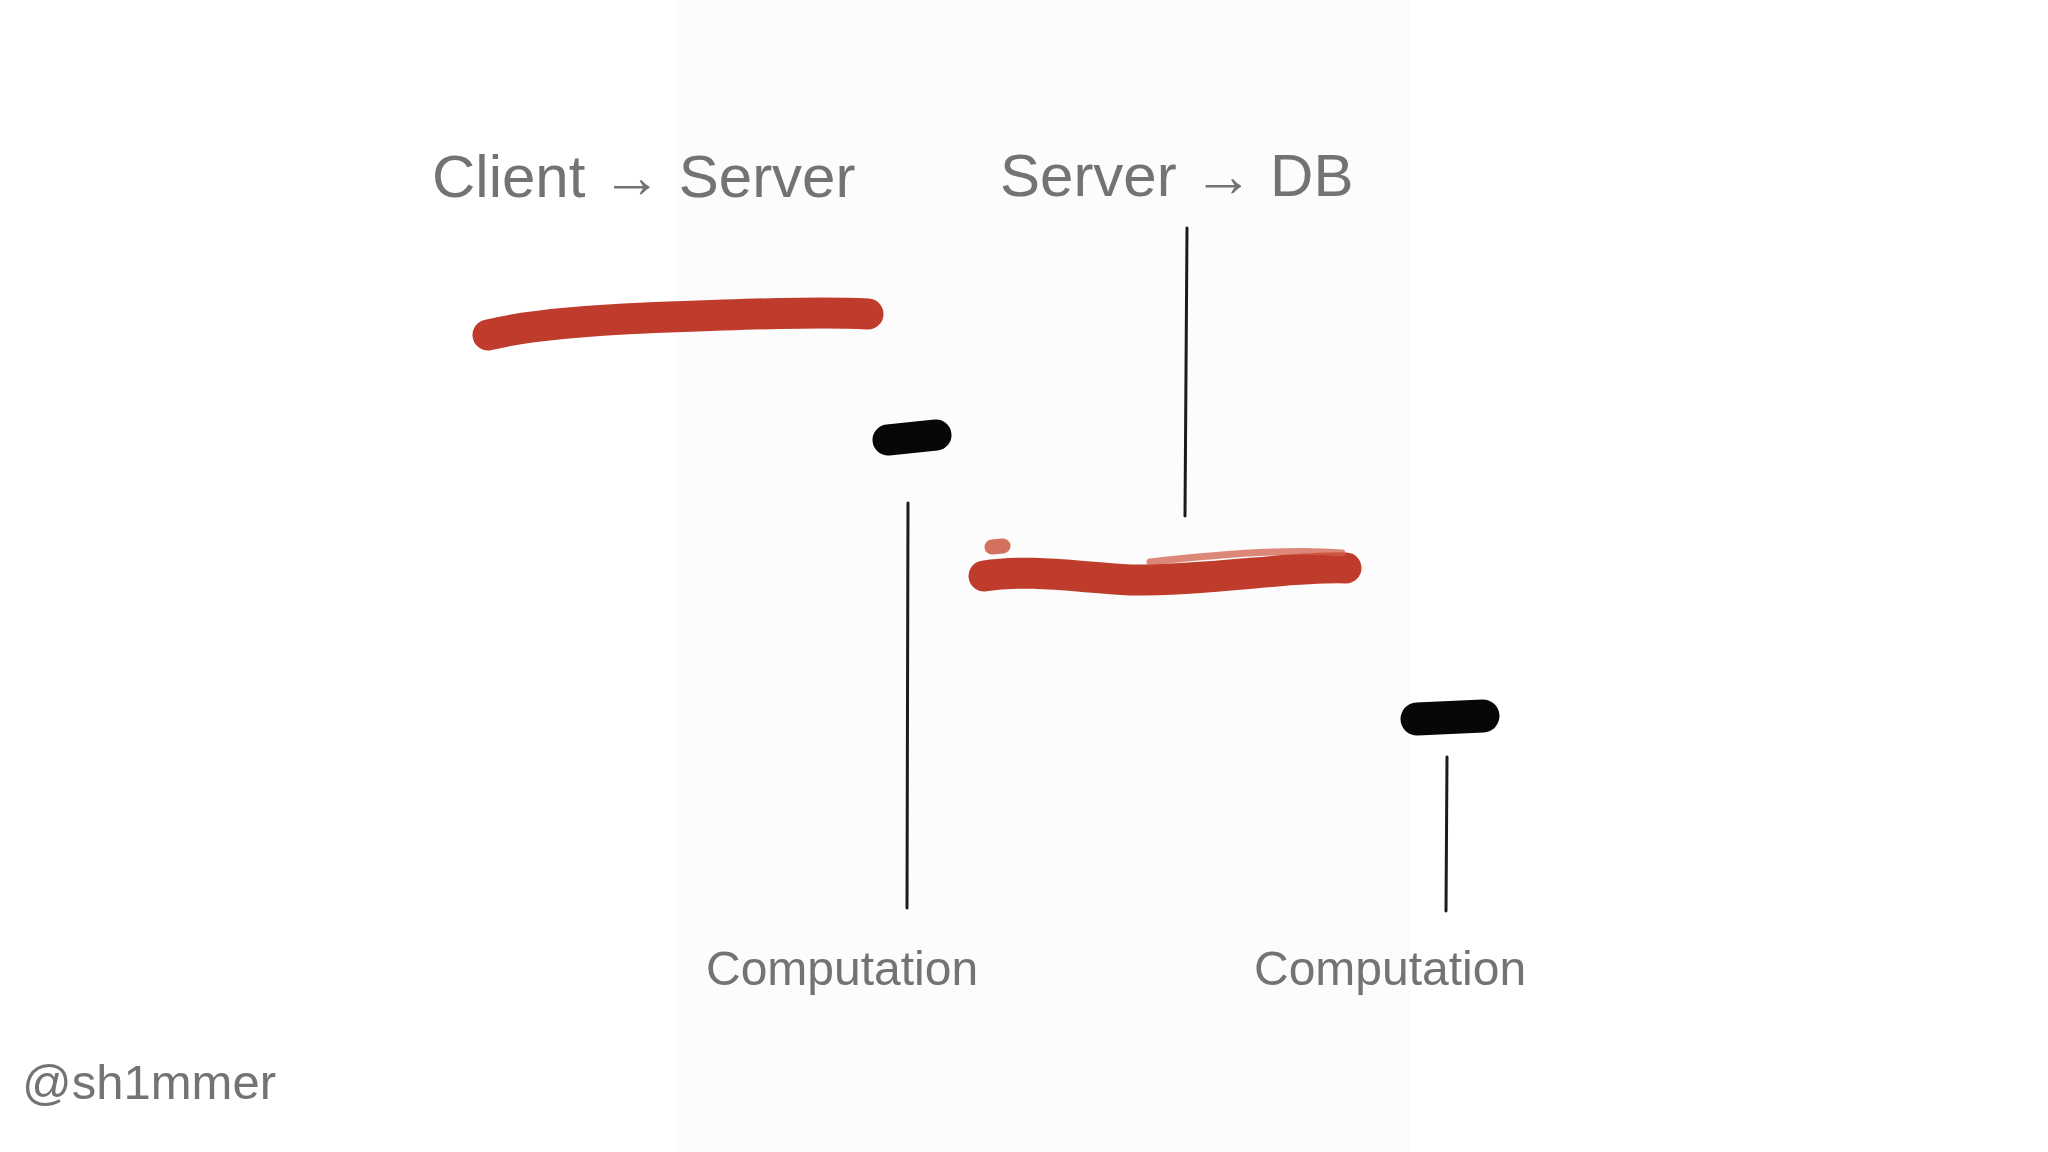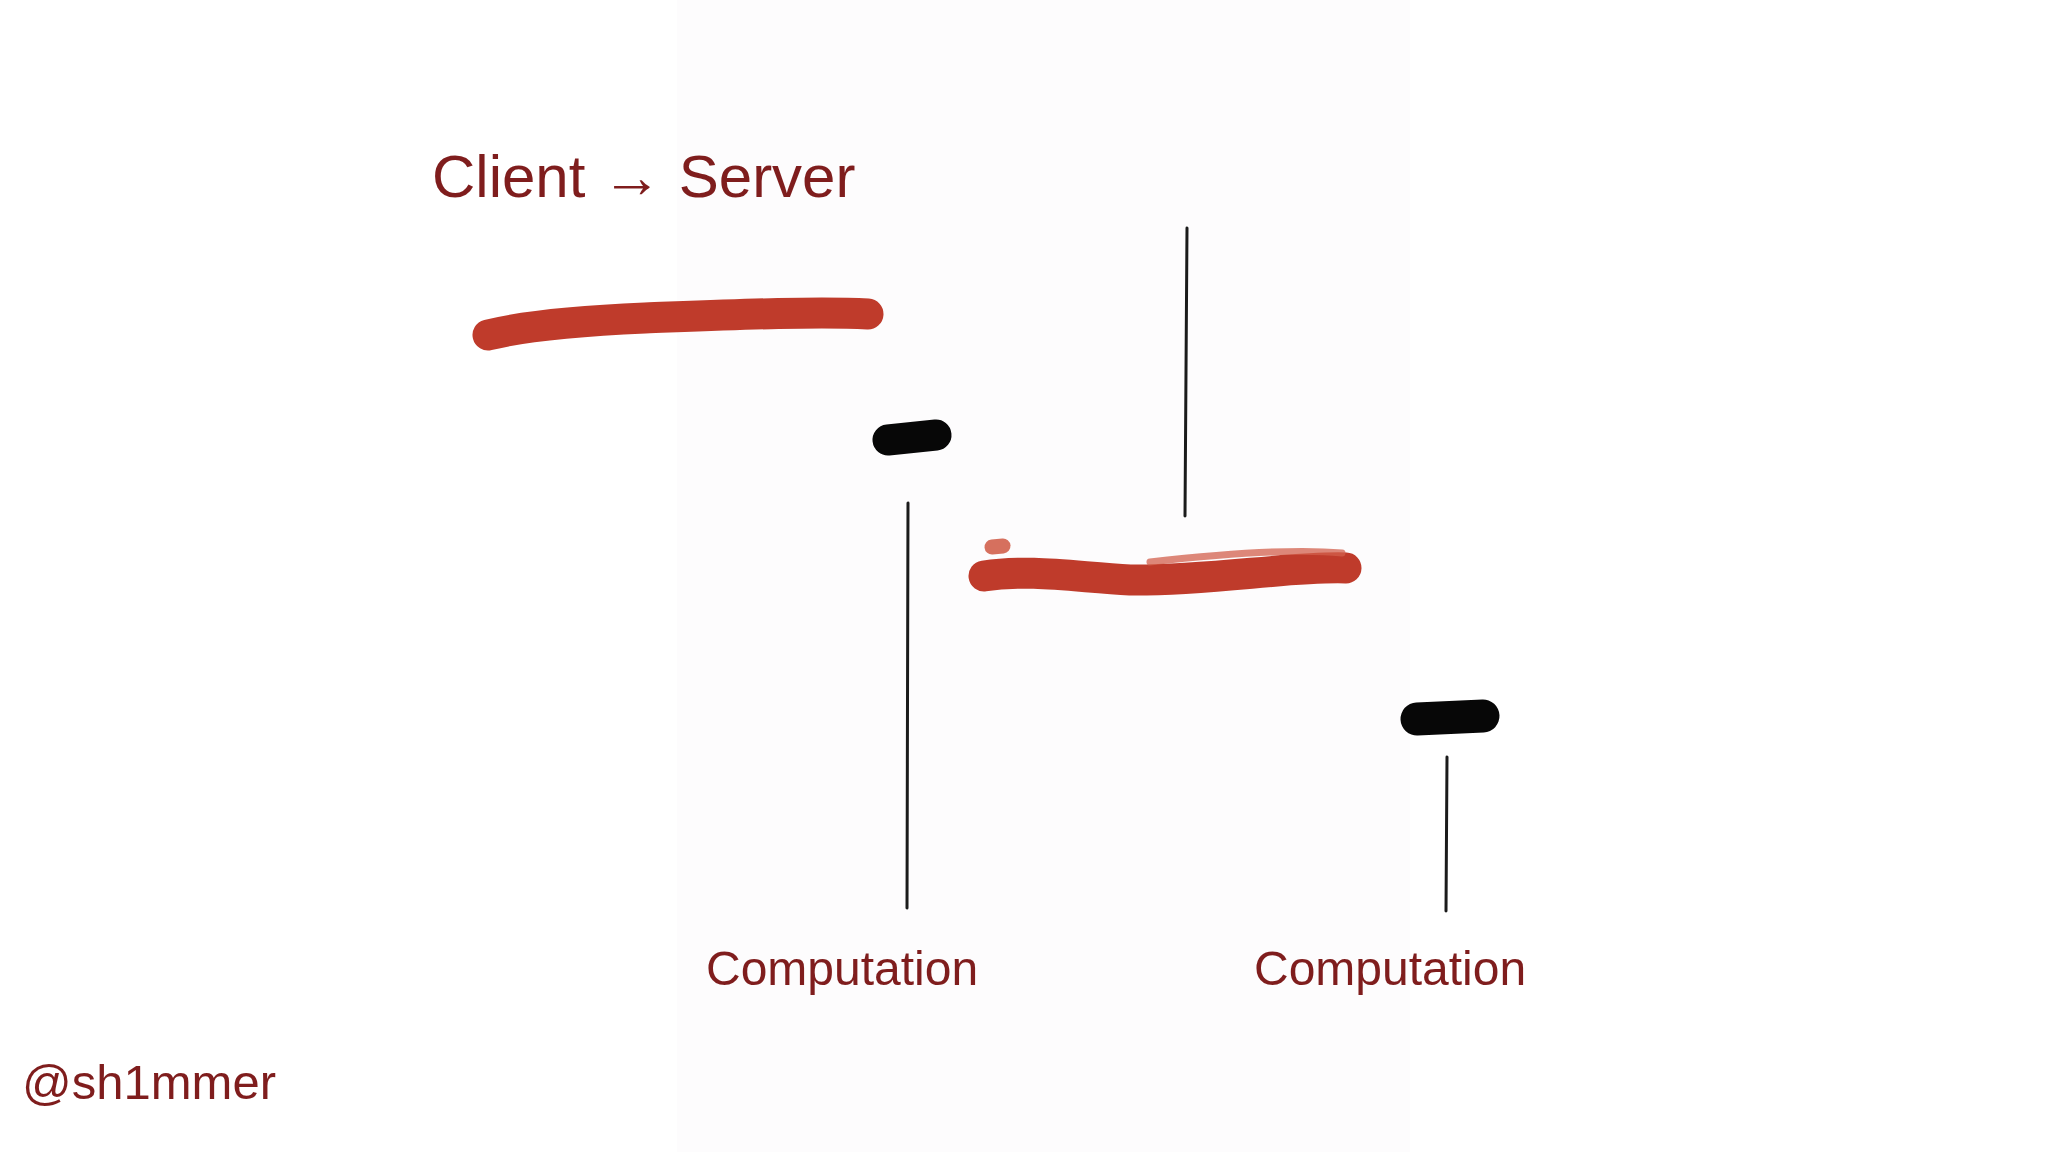--- a/index.html
+++ b/index.html
@@ -9,21 +9,21 @@
     height: 1152px;
     background: #ffffff;
     overflow: hidden;
     font-family: "Liberation Sans", "DejaVu Sans", sans-serif;
     color: #0c0c0c;
   }
   .txt {
     position: absolute;
     line-height: 1;
     white-space: nowrap;
-    color: #7f1d1d;
+    color: #737373;
     font-weight: 400;
   }
   .title { font-size: 60px; }
   .computation { font-size: 48px; }
   .watermark { font-size: 49px; }
   .t1 { left: 432px; top: 147px; }
   .t2 { left: 1000px; top: 146px; }
   .c1 { left: 706px; top: 945px; }
   .c2 { left: 1254px; top: 945px; }
   .wm { left: 22px; top: 1058px; text-align: right; }
@@ -56,20 +56,21 @@
     <path d="M 992 547 L 1003 546" fill="none" stroke-width="15" stroke-linecap="round" stroke-opacity="0.9" stroke="#d2604c"></path>
     <path d="M 1150 562 C 1230 553, 1300 549, 1342 553" fill="none" stroke-width="7" stroke-linecap="round" stroke-opacity="0.75" stroke="#d2604c"></path>
 
     <path d="M 1417 719 L 1483 716" fill="none" stroke-width="33" stroke-linecap="round" stroke="#070707"></path>
 
     <path d="M 1447 757 L 1446 911" fill="none" stroke-width="3" stroke-linecap="round" stroke="#1b1b1b"></path>
   </svg>
 
   <div class="txt title t1">Client → Server</div>
 
+  <div class="txt title t2">Server → DB</div>
 
   <div class="txt computation c1">Computation</div>
 
   <div class="txt computation c2">Computation</div>
 
   <div class="txt watermark wm">@sh1mmer</div>
 
 </div>
 
 </body></html>

